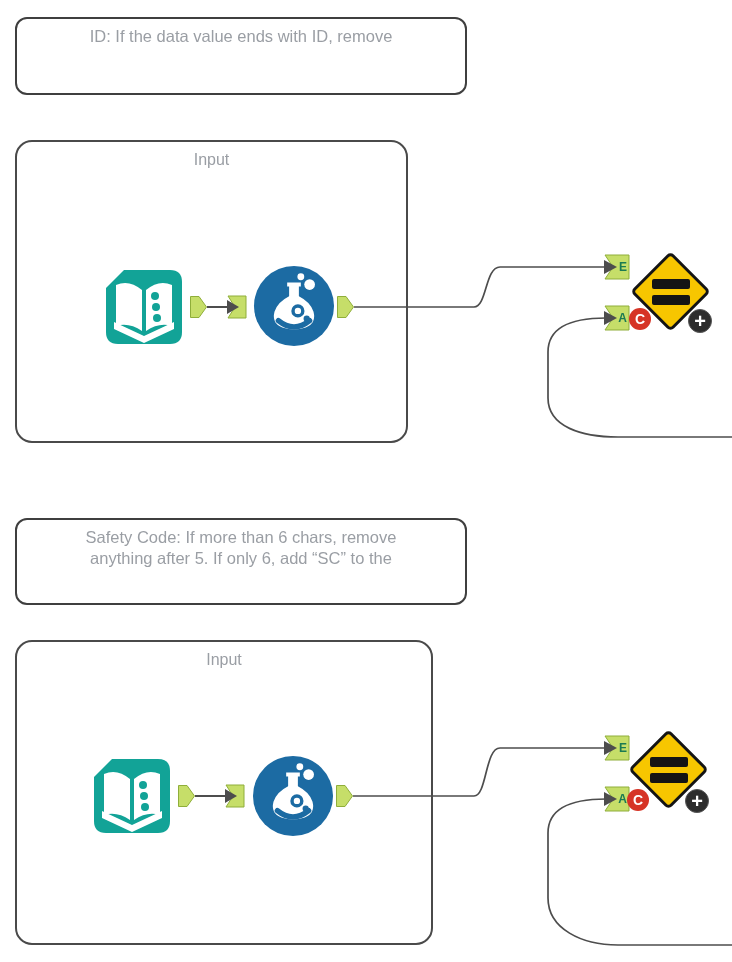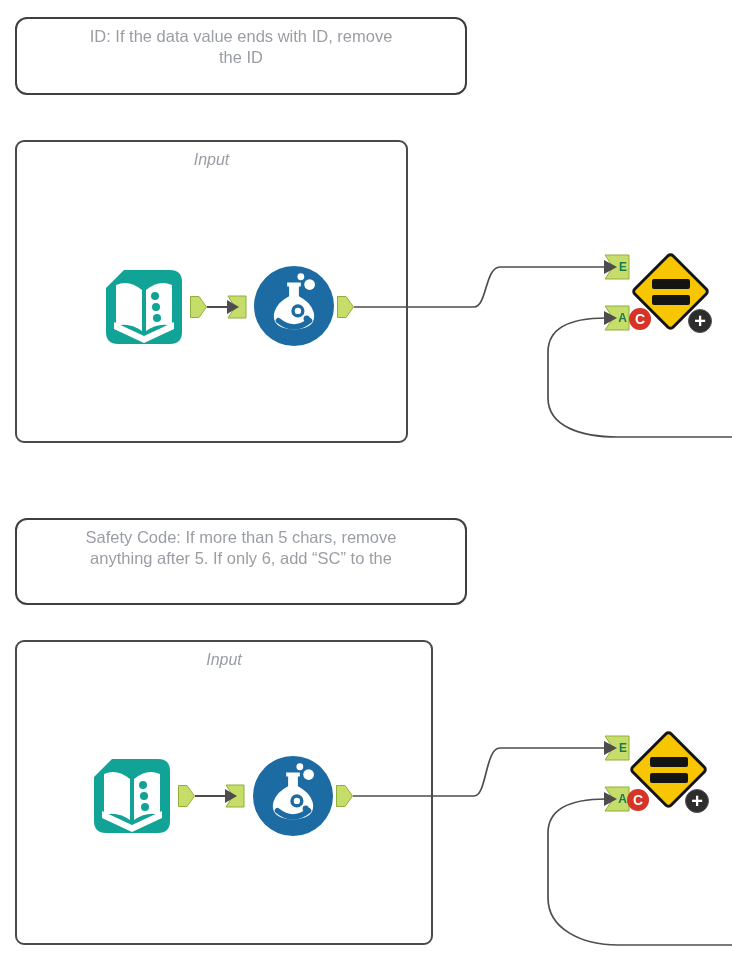--- a/index.html
+++ b/index.html
@@ -19,24 +19,23 @@
     font-size:16.5px;
     line-height:21px;
     text-align:center;
     padding-top:7px;
   }
   
   .container-box{
     position:absolute;
     background:#ffffff;
     border:2px solid #4a4a4a;
-    border-radius:9px;
+    border-radius:17px;
     box-sizing:border-box;
     z-index:1;
-    font-style:italic;
   }
   .container-label{
     width:100%;
     text-align:center;
     padding-top:9px;
     color:#9a9ea4;
     font-size:16px;
   }
   .wiresvg{position:absolute;left:0;top:0;z-index:2;}
   .tool{position:absolute;z-index:3;}
@@ -77,25 +76,24 @@
   <path d="M354,307 H474 C487,307 485,267 500,267 H606" fill="none" stroke="#4d4d4d" stroke-width="1.7"></path>
   <path d="M606,318 C578,318 548,324 548,352 V398 C548,427 582,437 618,437 H733" fill="none" stroke="#4d4d4d" stroke-width="1.7"></path>
 
   <path d="M195,796 H226" fill="none" stroke="#4d4d4d" stroke-width="2"></path>
   <path d="M353,796 H474 C487,796 485,748 500,748 H606" fill="none" stroke="#4d4d4d" stroke-width="1.7"></path>
   <path d="M606,799 C578,799 548,805 548,833 V898 C548,929 582,945 618,945 H733" fill="none" stroke="#4d4d4d" stroke-width="1.7"></path>
 </svg>
 
 <div class="comment" style="left:15px;top:17px;width:452px;height:78px;">
   <div>ID: If the data value ends with ID, remove</div>
-  <div>the ID</div>
 </div>
 
 <div class="comment" style="left:15px;top:518px;width:452px;height:87px;">
-  <div>Safety Code: If more than 5 chars, remove</div>
+  <div>Safety Code: If more than 6 chars, remove</div>
   <div>anything after 5. If only 6, add “SC” to the</div>
 </div>
 
 <div class="container-box" style="left:15px;top:140px;width:393px;height:303px;">
   <div class="container-label">Input</div>
 </div>
 
 <div class="container-box" style="left:15px;top:640px;width:418px;height:305px;">
   <div class="container-label">Input</div>
 </div>

